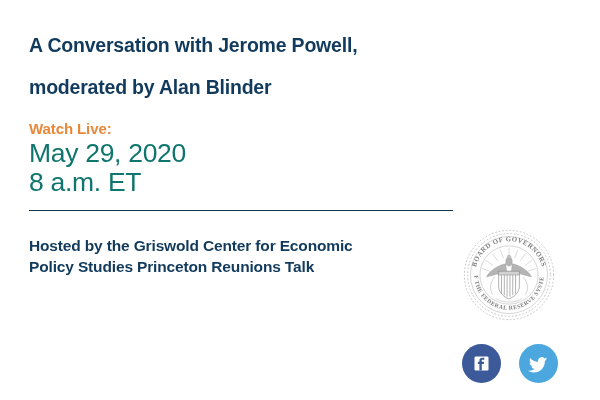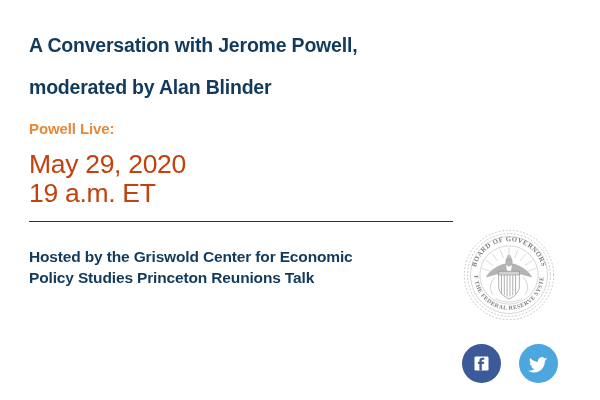--- a/index.html
+++ b/index.html
@@ -43,26 +43,26 @@
   .watch-live {
     color: #E8883A;
     font-weight: bold;
     font-size: 15px;
     letter-spacing: -0.1px;
     margin-top: 24px;
     line-height: 1.1;
   }
 
   .datetime {
-    color: #c2410c;
+    color: #0f766e;
     font-weight: normal;
     font-size: 26.5px;
     line-height: 1.12;
     letter-spacing: -0.3px;
-    margin-top: 12px;
+    margin-top: 1px;
   }
   .datetime .dt-line { display: block; }
 
   .divider {
     margin-top: 12px;
     width: 424px;
     height: 0;
     border-top: 1.6px solid #16384F;
   }
 
@@ -116,25 +116,25 @@
 <body>
 
 <div class="card">
 
   <div class="content">
 
     <div class="title-line first">A Conversation with Jerome Powell,</div>
 
     <div class="title-line second">moderated by Alan Blinder</div>
 
-    <div class="watch-live">Powell Live:</div>
+    <div class="watch-live">Watch Live:</div>
 
     <div class="datetime">
       <span class="dt-line">May 29, 2020</span>
-      <span class="dt-line">19 a.m. ET</span>
+      <span class="dt-line">8 a.m. ET</span>
     </div>
 
     <div class="divider"></div>
 
     <div class="hosted-by">Hosted by the Griswold Center for Economic Policy Studies Princeton Reunions Talk</div>
   </div>
 
   <div class="right-col">
     <span class="seal-wrap">
       <svg width="94" height="94" viewBox="0 0 200 200" xmlns="http://www.w3.org/2000/svg">

